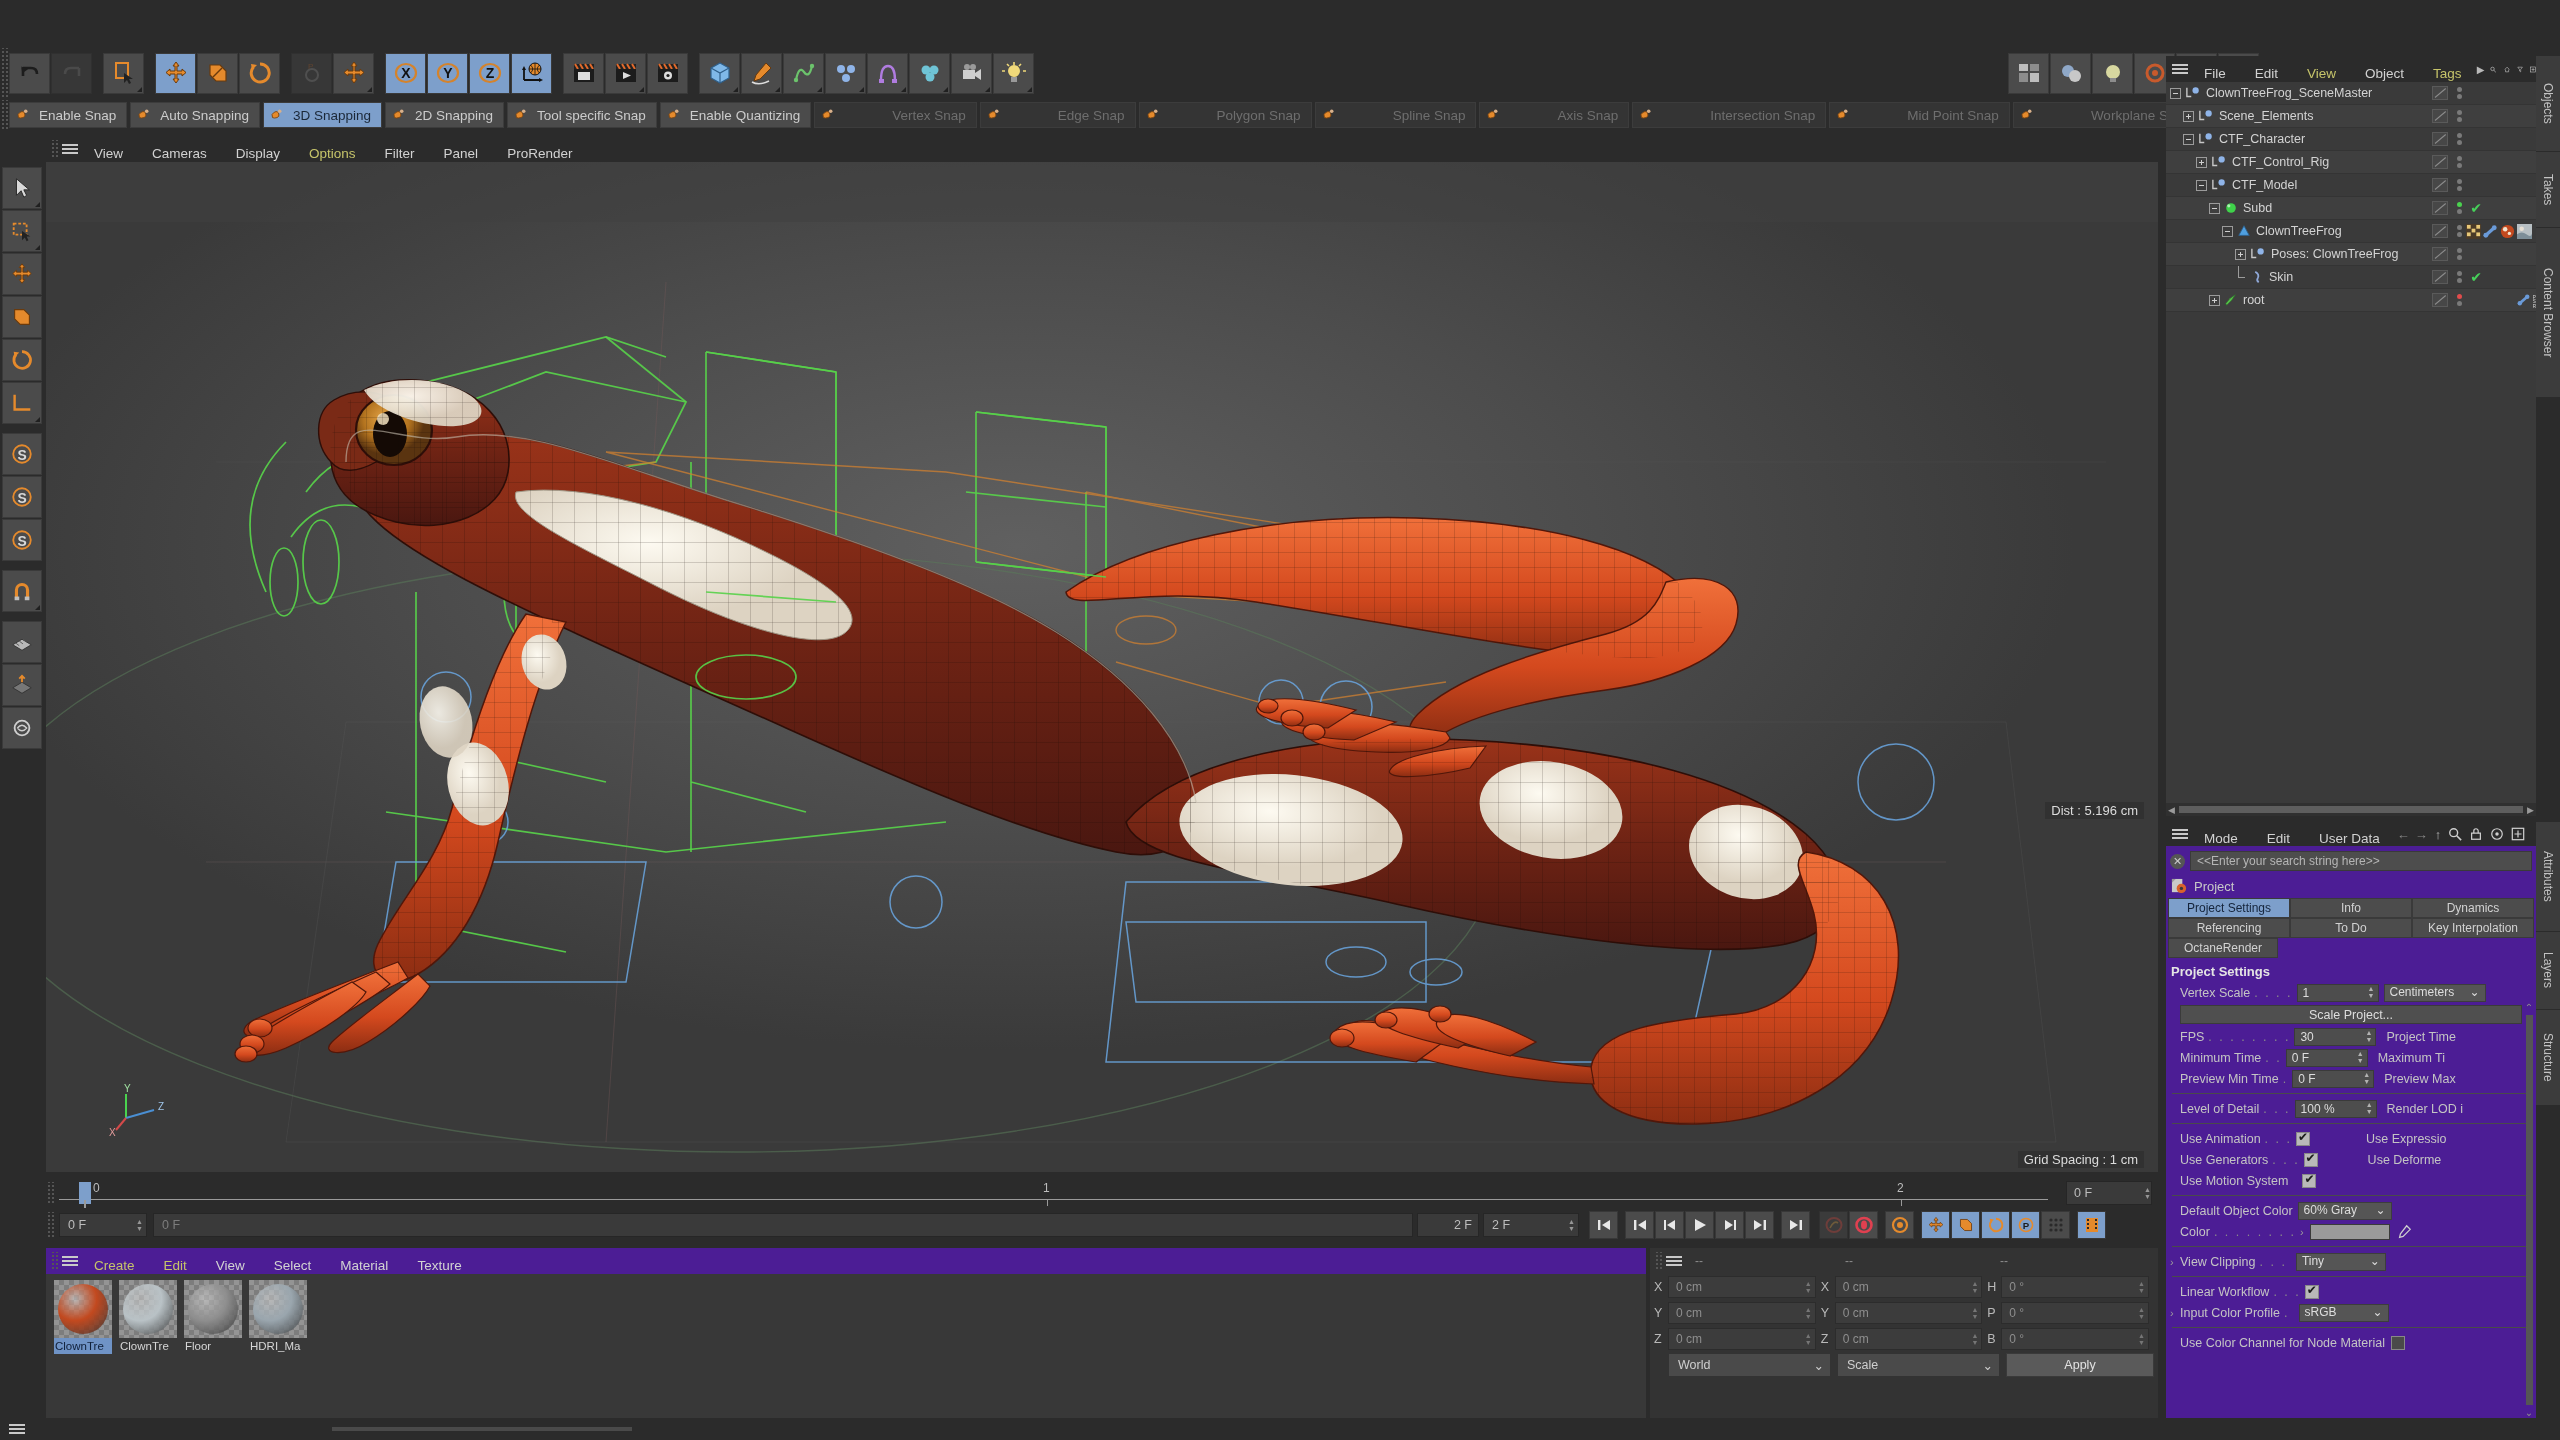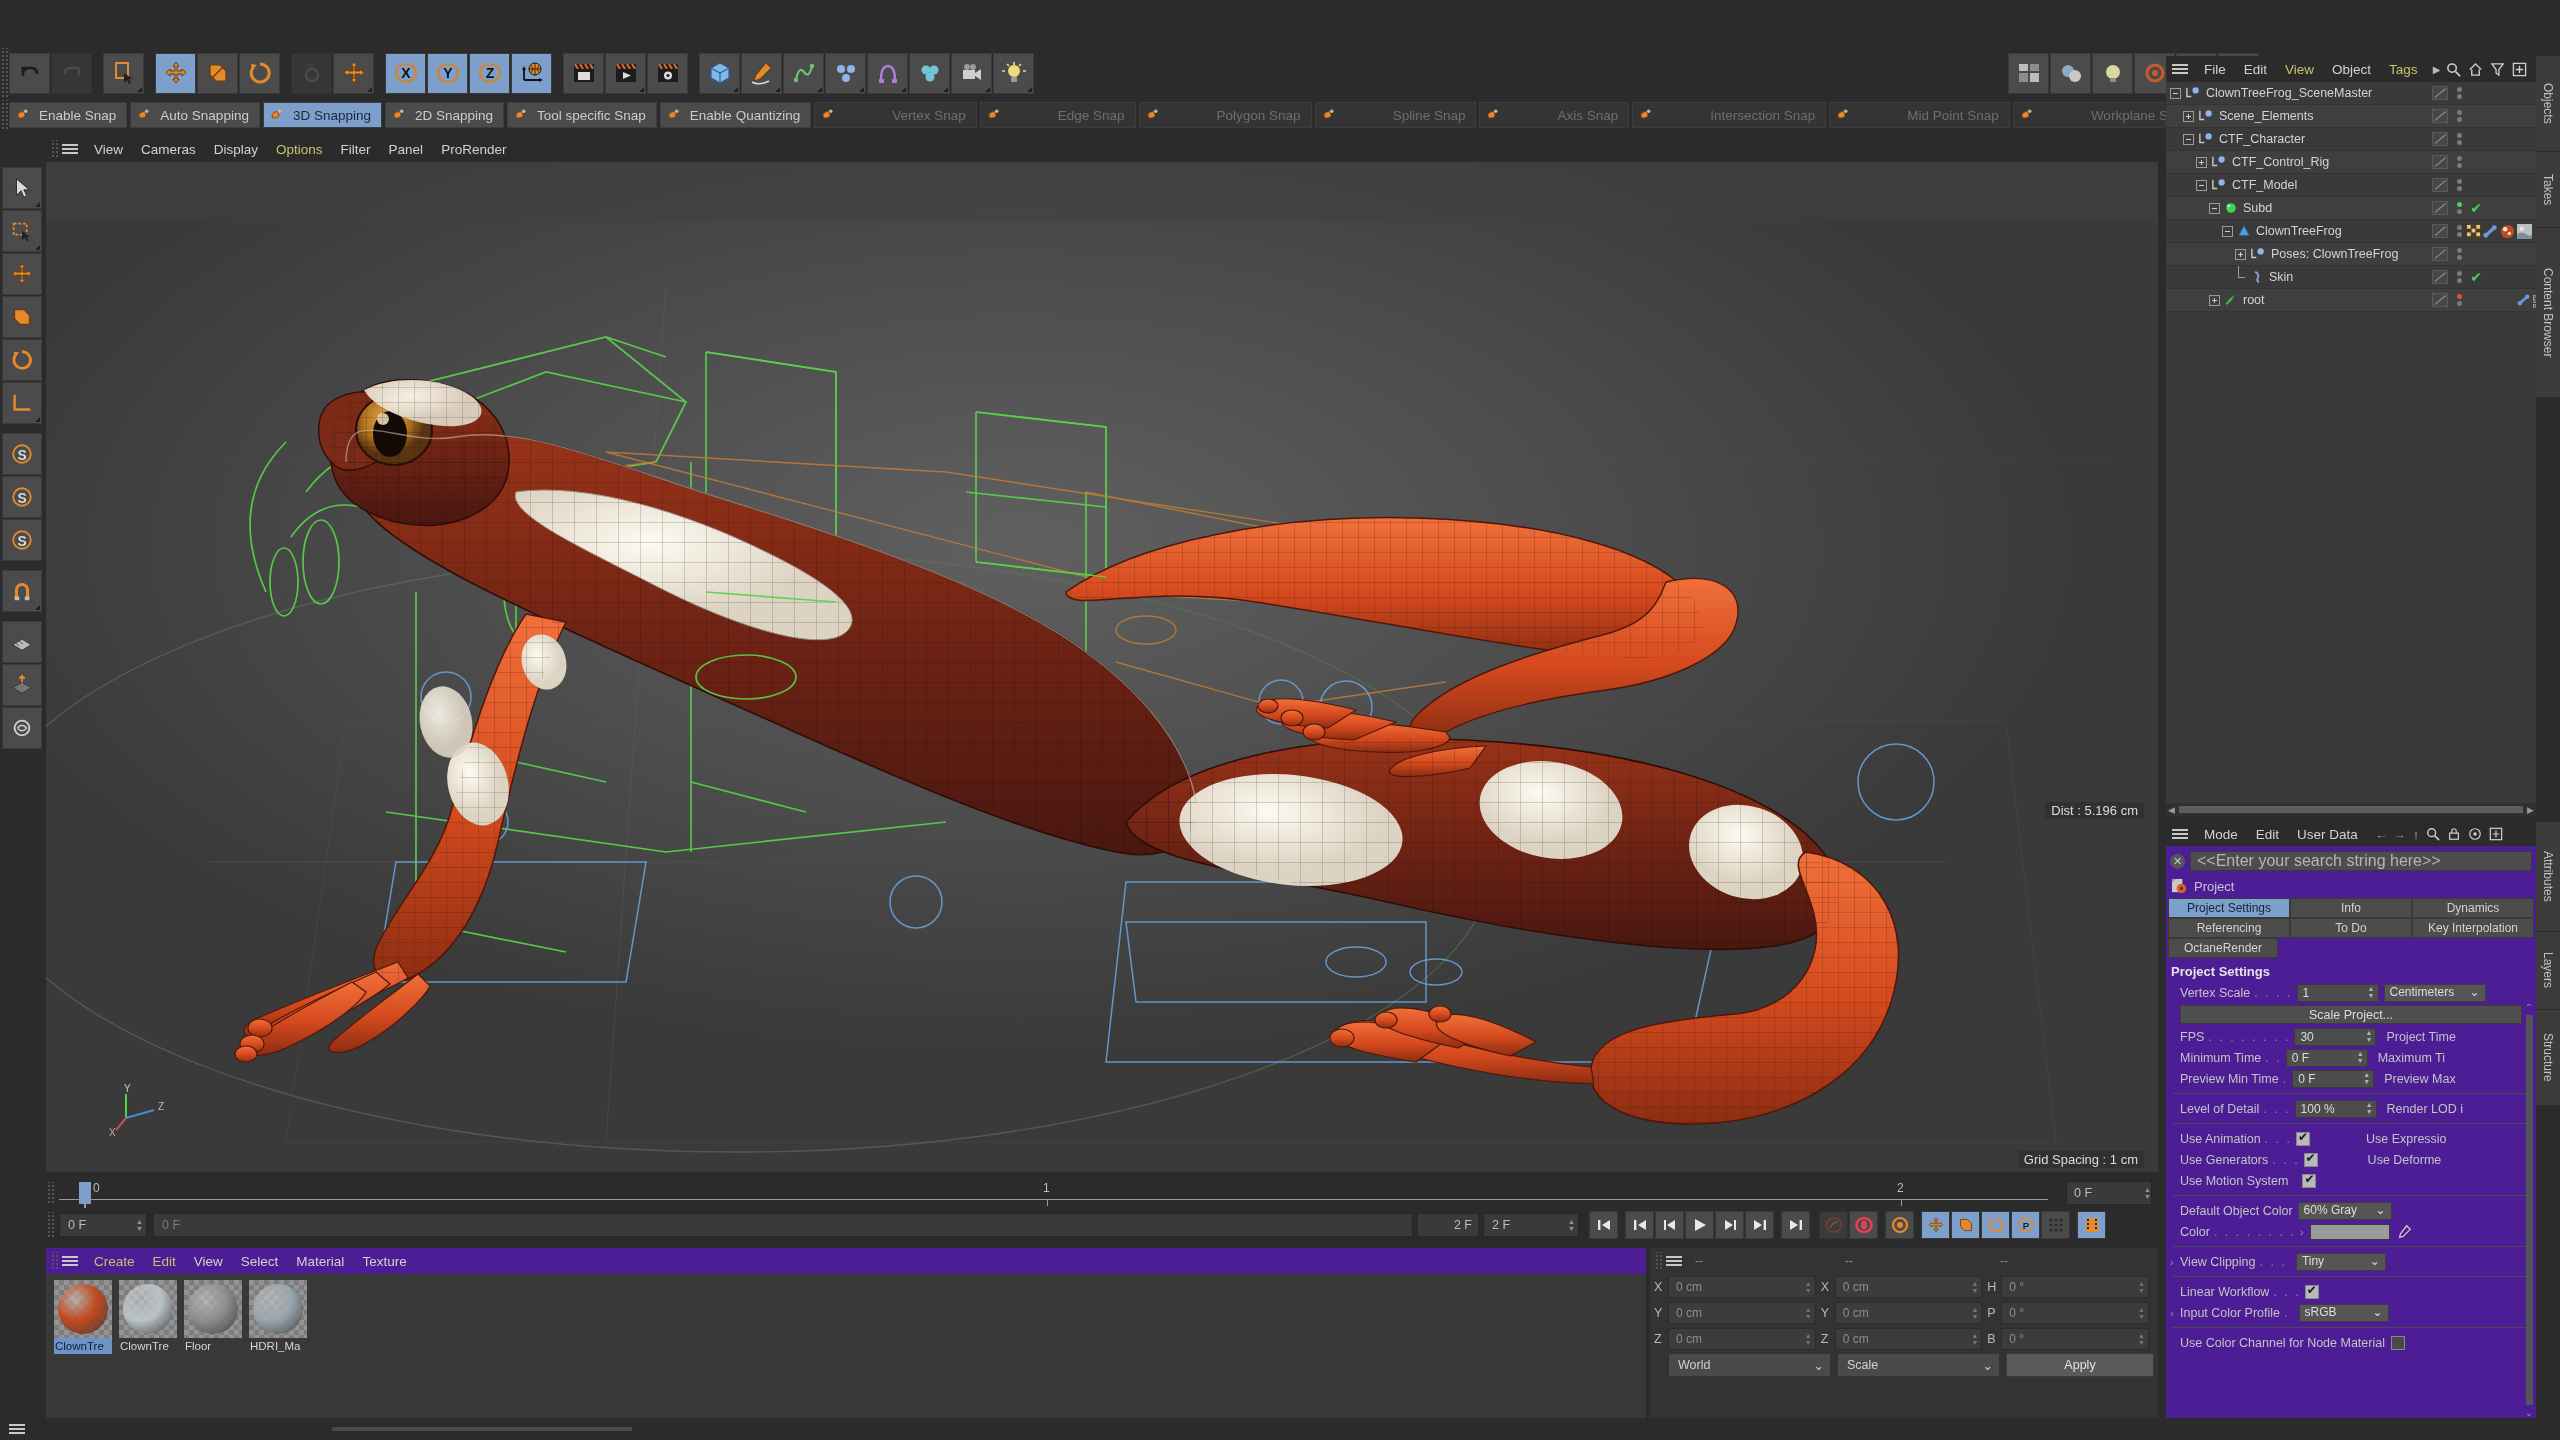--- a/index.html
+++ b/index.html
@@ -23,21 +23,21 @@
   .menu-hamb {
     width: 22px; height: 16px; position: relative; flex: 0 0 22px; margin-right: 4px;
   }
   .menu-hamb i {
     position: absolute; left: 3px; right: 3px; height: 2px; background: #c9c9c9;
   }
   .menu-hamb i:nth-child(1) { top: 3px; }
   .menu-hamb i:nth-child(2) { top: 7px; }
   .menu-hamb i:nth-child(3) { top: 11px; }
 
-  .menubar { display: flex; align-items: center; height: 24px; font-size: 13.5px; }
+  .menubar { display: flex; align-items: flex-end; height: 24px; font-size: 13.5px; gap: 11px; }
   .menubar .mi { padding: 0 9px; color: #d2d2d2; white-space: nowrap; }
   .menubar .mi.y { color: #c6c46a; }
 
   
   #toolbar-top {
     position: absolute; left: 0; top: 48px; width: 2560px; height: 50px;
     background: #2b2b2b; display: flex; align-items: center;
   }
   .tgroup { display: flex; align-items: center; height: 42px; margin-right: 10px; }
   .tbtn {
@@ -269,21 +269,21 @@
   #attr-menu { height: 24px; display: flex; align-items: center; padding-left: 3px; background: #2b2b2b; }
   #attr-search {
     display: flex; align-items: center; height: 24px; margin: 3px 4px 1px 4px;
   }
   #attr-search .clr {
     width: 15px; height: 15px; border-radius: 50%; background: #555; color: #ccc;
     font-size: 11px; line-height: 15px; text-align: center; margin-right: 5px; flex: 0 0 15px;
   }
   #attr-search .sbox {
     flex: 1; height: 20px; background: #4d4d4d; border: 1px solid #3a3a3a;
-    font-size: 16px; color: #b5b5b5; display: flex; align-items: center; padding-left: 6px;
+    font-size: 12px; color: #b5b5b5; display: flex; align-items: center; padding-left: 6px;
   }
   #attr-obj { display: flex; align-items: center; height: 24px; padding-left: 5px; font-size: 13px; }
   .tabrow { display: flex; padding: 0 2px; }
   .atab {
     flex: 1; height: 20px; background: #4c4c4c; border: 1px solid #3a3a3a;
     font-size: 12px; color: #d2d2d2; display: flex; align-items: center; justify-content: center;
   }
   .atab.sel { background: #7d9fcb; color: #15243b; }
   .atab.one { flex: 0 0 110px; }
   #attr-title { font-size: 13px; font-weight: bold; color: #e4e4e4; padding: 6px 0 3px 5px; }

